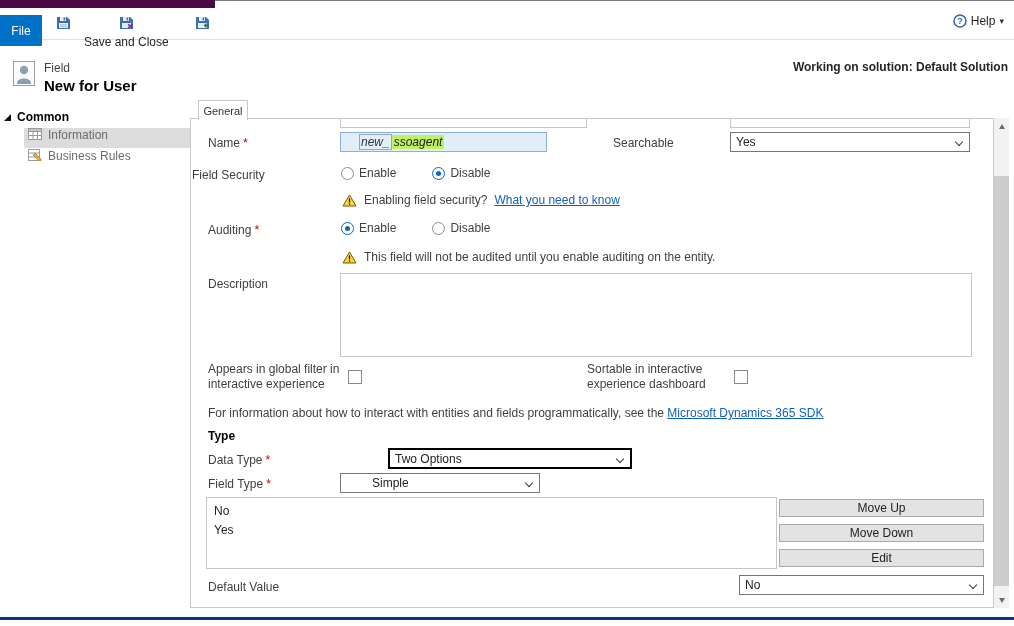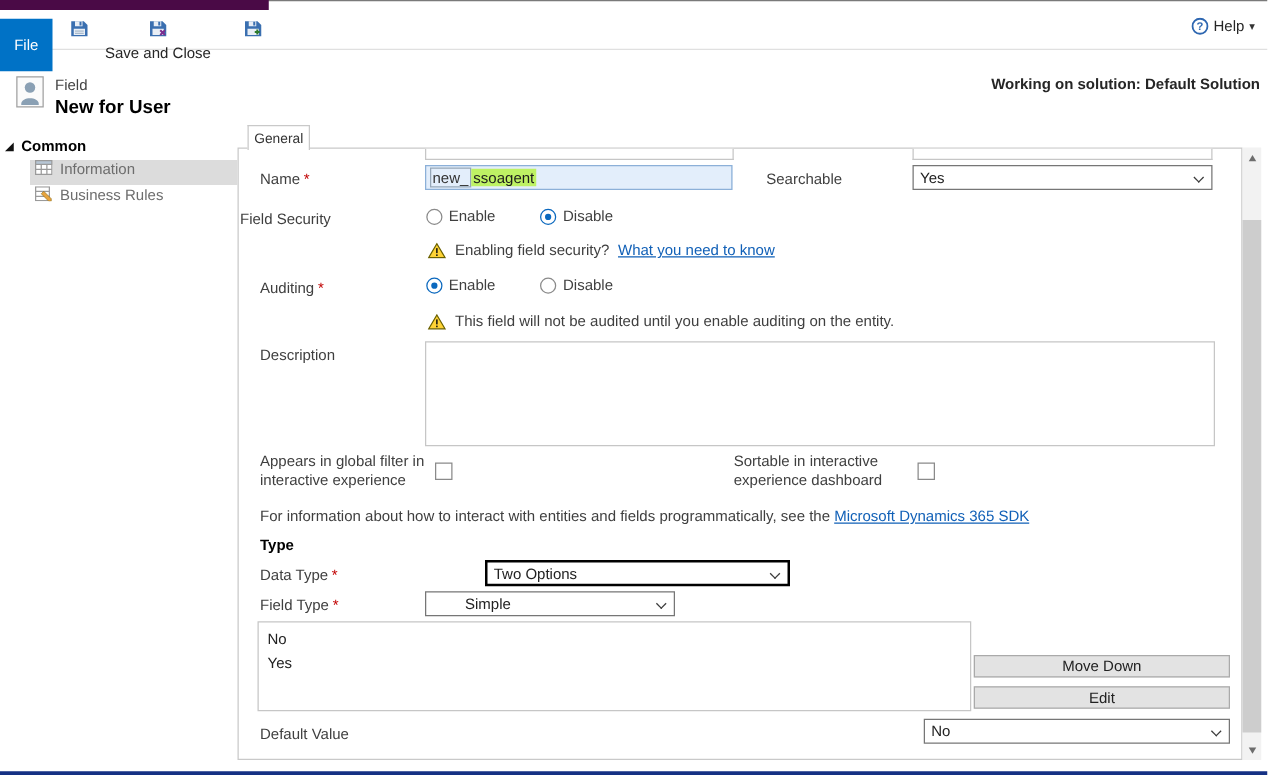--- a/index.html
+++ b/index.html
@@ -12,21 +12,21 @@
     background: #fff;
     overflow: hidden;
   }
   .abs { position:absolute; }
 
   
   .top-hairline { left:0; top:0; width:100%; height:1px; background:#7a7a7a; }
   .accent-strip { left:0; top:0; width:215px; height:8px; background:#4a0a46; }
   .toolbar { left:0; top:8px; width:100%; height:32px; background:#fff; border-bottom:1px solid #e0e0e0; }
   .file-tab {
-    left:0; top:15px; width:42px; height:42px; background:#0072c6; color:#fff;
+    left:0; top:15px; width:42px; height:31px; background:#0072c6; color:#fff;
     display:flex; align-items:center; justify-content:center; z-index:3; cursor:pointer;
   }
   .tb-btn { display:flex; align-items:center; gap:5px; cursor:pointer; color:#262626;flex-direction:column; }
   .save-btn { left:56px; top:7px; }
   .saveclose-btn { left:84px; top:7px; }
   .savenew-btn { left:195px; top:7px; }
   .help-menu { right:10px; top:6px; display:flex; align-items:center; gap:4px; cursor:pointer; color:#262626; }
   .caret { font-size:9px; color:#333; }
 
   
@@ -51,22 +51,22 @@
     display:flex; align-items:center; justify-content:center; font-size:11px; color:#333; cursor:pointer;
   }
   .panel { left:190px; top:118px; width:804px; height:490px; border:1px solid #c9c9c9; background:#fff; }
 
   .lbl { position:absolute; color:#3f3f3f; white-space:nowrap; }
   .req { color:#c00000; margin-left:3px; }
 
   .clip-input { position:absolute; top:0; height:9px; border:1px solid #c6c6c6; border-top:none; background:#fff; }
 
   .name-input {
-    position:absolute; left:149px; top:13px; width:246px; height:20px;
-    border:1px solid #8cb0d8; background:#e3eefb; display:flex; align-items:center; padding:0 3px; cursor:text;
+    position:absolute; left:149px; top:13px; width:207px; height:20px;
+    border:1px solid #8cb0d8; background:#e3eefb; display:flex; align-items:center; padding:0 18px; cursor:text;font-style:italic;
   }
   .name-prefix { border:1px solid #96a7b8; padding:0 1px; line-height:14px; color:#333; }
   .name-value { background:#bef264; padding:0 2px; color:#1c1c1c; }
 
   .select {
     position:absolute; height:20px; border:1px solid #767676; background:#fff;
     display:flex; align-items:center; padding:0 20px 0 5px; color:#222; cursor:pointer;
   }
   .select.focused { border:2px solid #000;margin-left:48px; }
   .chev { position:absolute; right:7px; top:6px; width:6px; height:6px;
@@ -279,20 +279,21 @@
   </div>
   <div class="select" style="left:149px; top:354px; width:200px;padding-left:31px;">
     <span>Simple</span>
     <span class="chev"></span>
   </div>
 
   <div class="opt-list">
     <div class="opt-item">No</div>
     <div class="opt-item">Yes</div>
   </div>
+  <div class="list-btn" style="top:380px;">Move Up</div>
   <div class="list-btn" style="top:405px;">Move Down</div>
   <div class="list-btn" style="top:430px;">Edit</div>
 
   <div class="lbl" style="left:17px; top:461px;">Default Value</div>
   <div class="select" style="left:548px; top:456px; width:245px;">
     <span>No</span>
     <span class="chev"></span>
   </div>
 
 </div>

